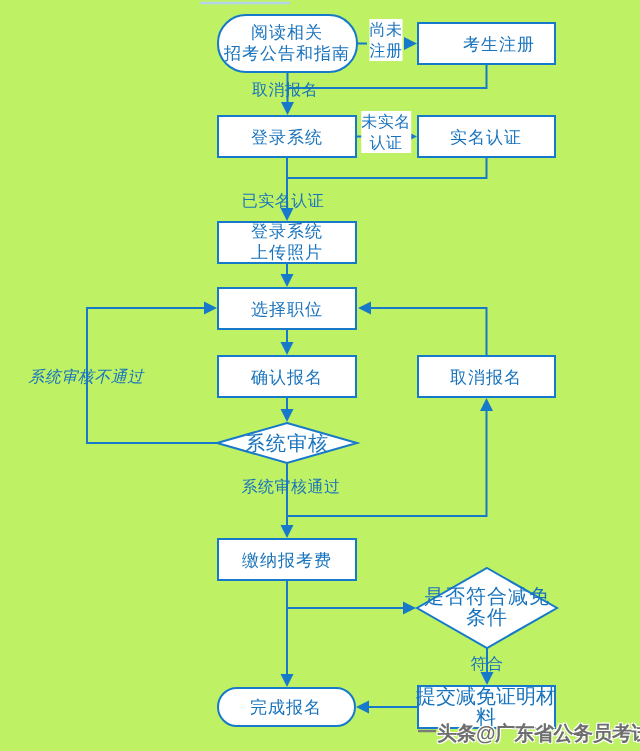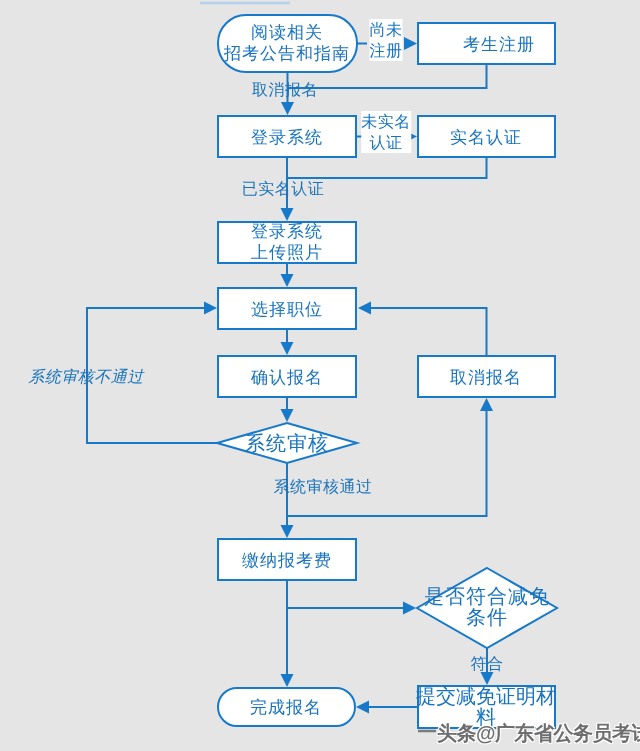--- a/index.html
+++ b/index.html
@@ -1,19 +1,19 @@
 <!DOCTYPE html>
 <html><head>
 <meta charset="utf-8">
 <style>
   html,body{margin:0;padding:0;background:#ffffff;}
   #stage{
     position:relative;
     width:640px;height:751px;
-    background:#e5e5e5;
+    background:#bef264;
     font-family:"Liberation Sans", sans-serif;
     overflow:hidden;
   }
   #flow-svg{position:absolute;left:0;top:0;}
   .lbl{
     position:absolute;
     transform:translate(-50%,-50%);
     color:#1873bd;
     font-size:17px;
     line-height:21px;
@@ -116,20 +116,20 @@
   <div class="lbl sm" style="left:487px;top:607px;">是否符合减免
 条件</div>
   <div class="lbl sm" style="left:486px;top:707px;letter-spacing:0;">提交减免证明材料</div>
   <div class="lbl" style="left:286px;top:707px;">完成报名</div>
 
   <div class="lbl edge" style="left:386px;top:40px;background:#fff;">尚未
 注册</div>
   <div class="lbl edge" style="left:285px;top:89px;">取消报名</div>
   <div class="lbl edge" style="left:386px;top:132px;background:#fff;">未实名
 认证</div>
-  <div class="lbl edge" style="left:283px;top:188px;text-align:center;">已实名认证</div>
+  <div class="lbl edge" style="left:283px;top:200px;text-align:center;">已实名认证</div>
   <div class="lbl edge" style="left:86px;top:376px;font-style:italic;">系统审核不通过</div>
-  <div class="lbl edge" style="left:291px;top:486px;margin-left:32px;">系统审核通过</div>
+  <div class="lbl edge" style="left:291px;top:486px;">系统审核通过</div>
   <div class="lbl edge" style="left:487px;top:663px;">符合</div>
 
   <div class="watermark">头条@广东省公务员考试</div>
 
 </div>
 
 </body></html>

